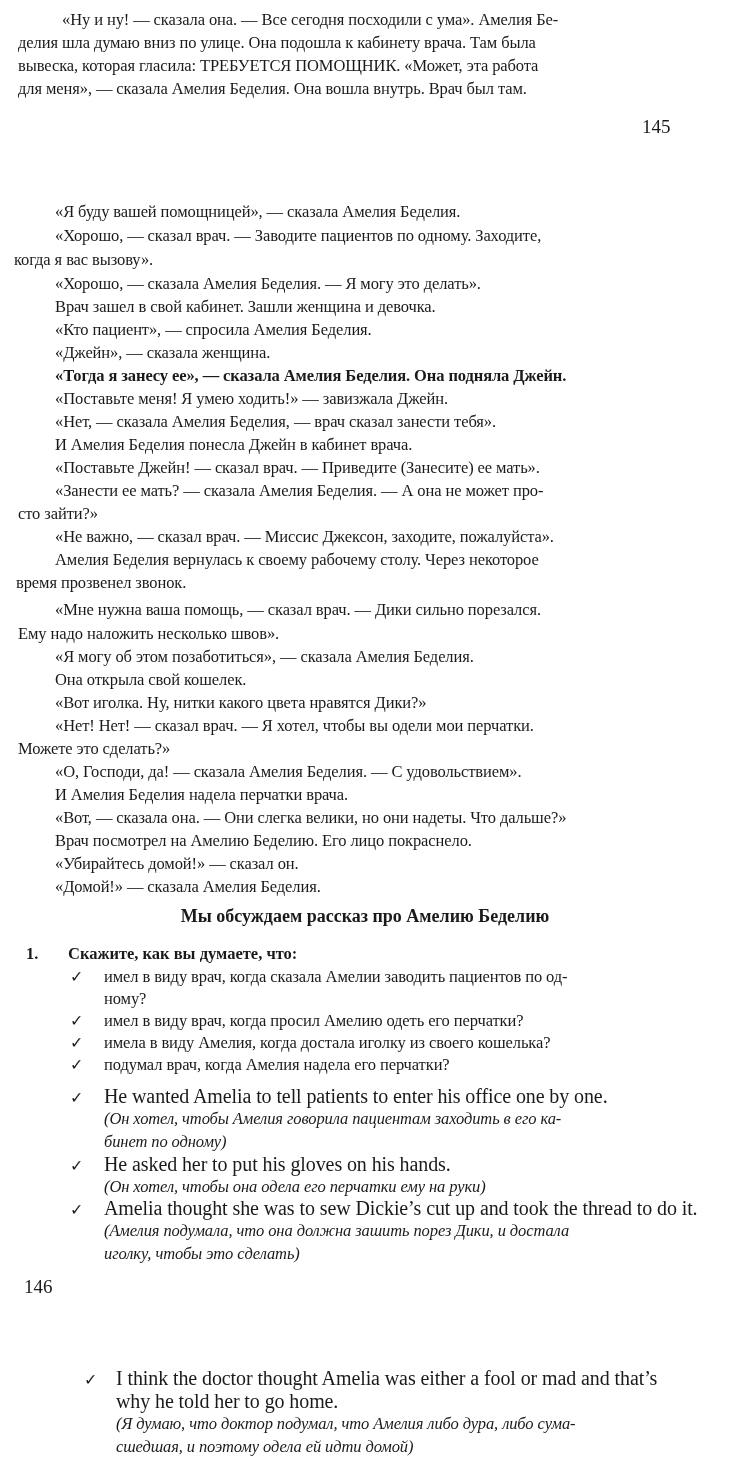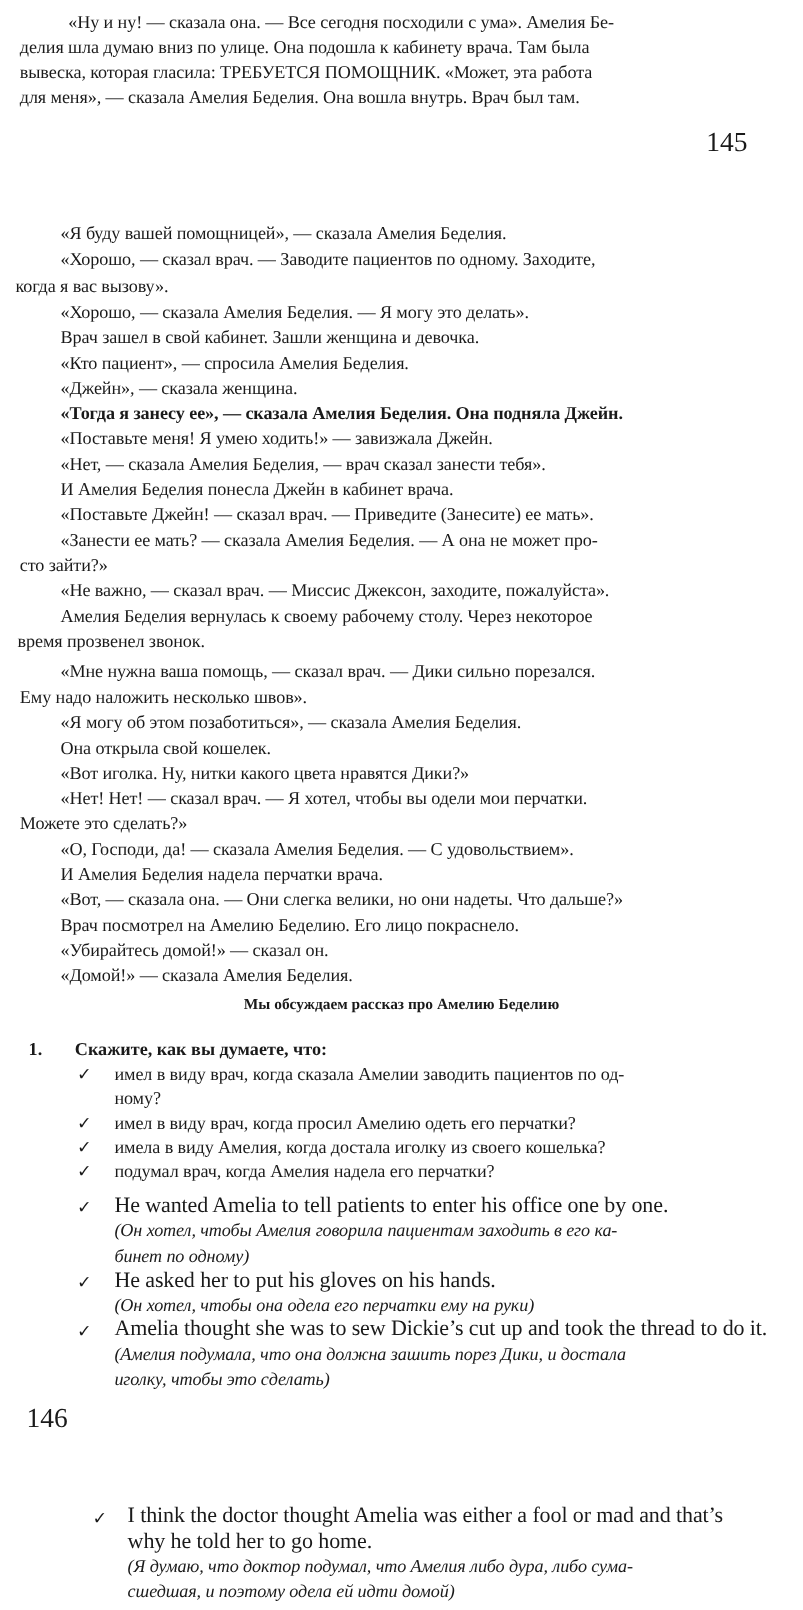--- a/index.html
+++ b/index.html
@@ -2,22 +2,22 @@
 <html><head>
 <meta charset="utf-8">
 <style>
   html, body { margin: 0; padding: 0; background: #ffffff; }
   body {
     width: 730px; height: 1464px; position: relative; overflow: hidden;
     font-family: "Liberation Serif", serif; color: #1a1a1a;
   }
   .page { position: absolute; left: 0; width: 730px; }
   .line { position: absolute; font-size: 16.5px; line-height: 20px; white-space: nowrap; letter-spacing: -0.1px; }
-  .pnum { position: absolute; font-size: 25px; }
-  .title { position: absolute; left: 0; width: 730px; text-align: center; font-weight: bold; font-size: 14px; top: 906px; }
+  .pnum { position: absolute; font-size: 19px; }
+  .title { position: absolute; left: 0; width: 730px; text-align: center; font-weight: bold; font-size: 18px; top: 906px; }
   .qhead { position: absolute; font-weight: bold; font-size: 16.5px; }
   .check { position: absolute; font-size: 16px; }
   .ital { font-style: italic; }
   .eng { font-size: 20px; }
 </style>
 </head>
 <body>
 
 <div class="page">
 

